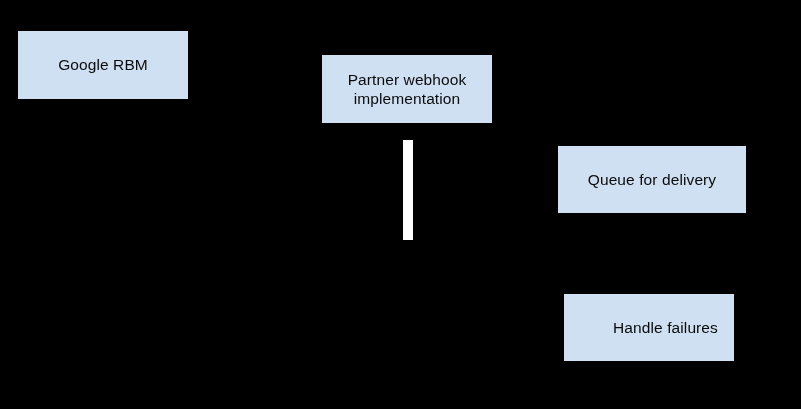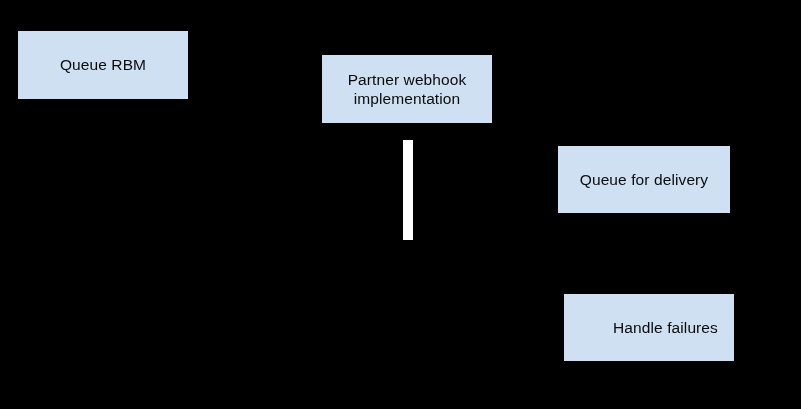--- a/index.html
+++ b/index.html
@@ -42,29 +42,29 @@
     position: absolute;
     box-sizing: border-box;
   }
 </style>
 </head>
 <body style="background: rgb(0, 0, 0);">
 
 <div id="canvas" style="width: 801px; height: 409px; background: rgb(0, 0, 0);">
 
   <div class="node" style="left: 18px; top: 31px; width: 170px; height: 68px; background: rgb(207, 224, 243);">
-    <span class="node-label">Queue RBM</span>
+    <span class="node-label">Google RBM</span>
   </div>
 
   <div class="node" style="left: 322px; top: 31px; width: 170px; height: 68px; background: rgb(207, 224, 243); margin-top: 24px;">
     <span class="node-label">Partner webhook
 implementation</span>
   </div>
 
-  <div class="node" style="left: 558px; top: 146px; width: 172px; height: 67px; background: rgb(207, 224, 243);">
+  <div class="node" style="left: 558px; top: 146px; width: 188px; height: 67px; background: rgb(207, 224, 243);">
     <span class="node-label">Queue for delivery</span>
   </div>
 
   <div class="node" style="left: 564px; top: 294px; width: 170px; height: 67px; background: rgb(207, 224, 243); padding-left: 39px;">
     <span class="node-label">Handle failures</span>
   </div>
 
   <div class="connector-bar" style="left: 403px; top: 140px; width: 10px; height: 100px; background: rgb(255, 255, 255);"></div>
 
 </div>

